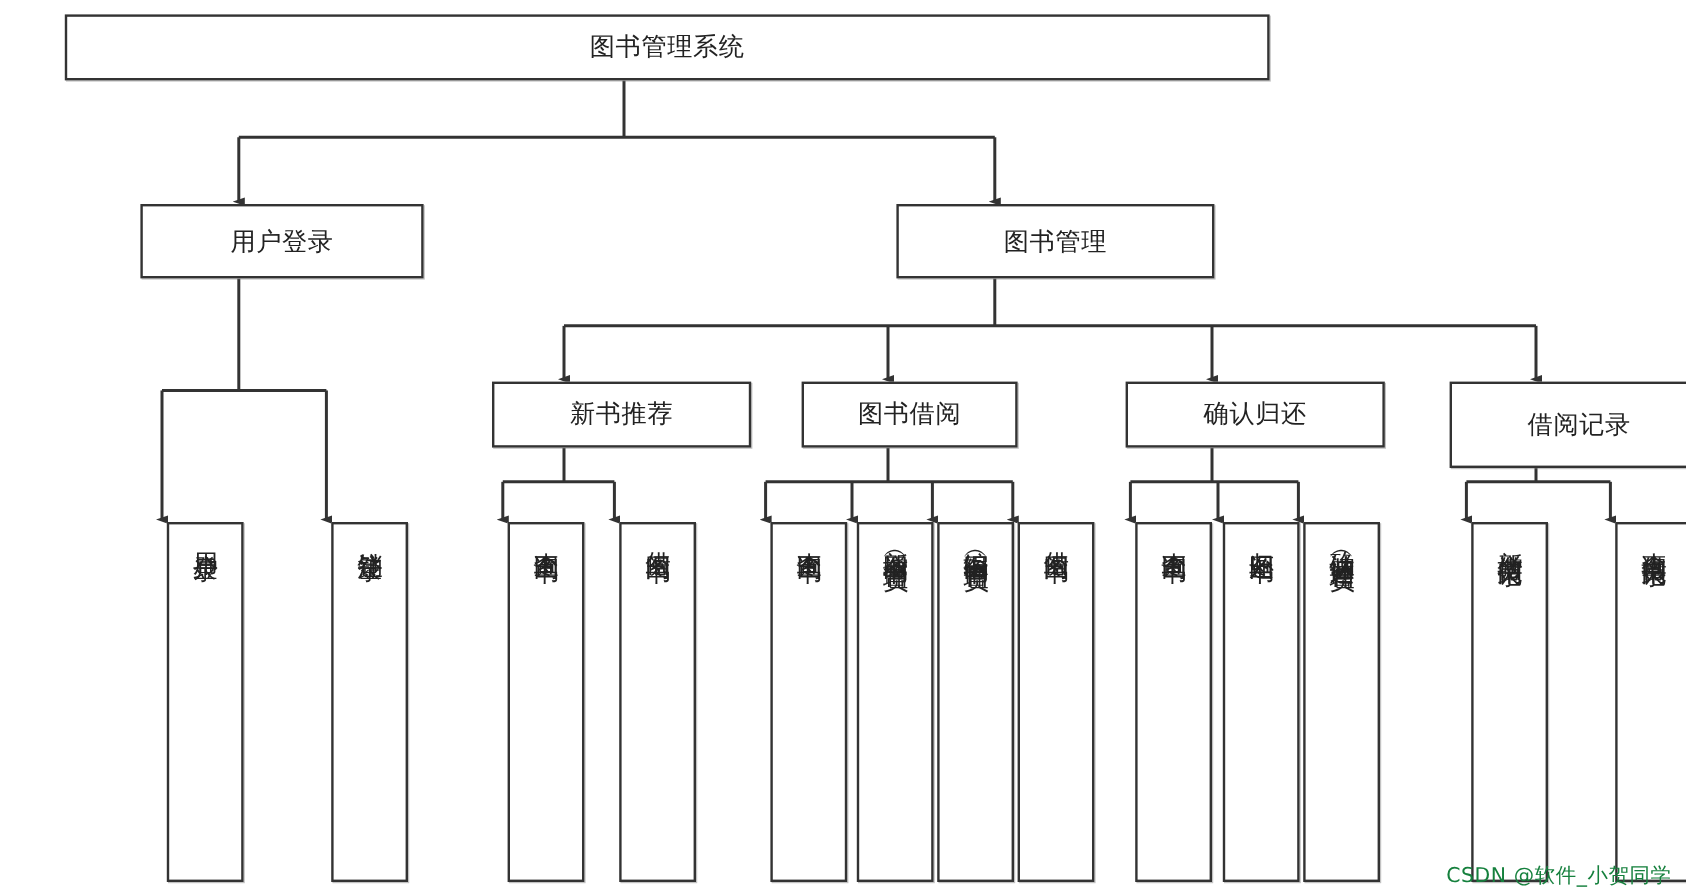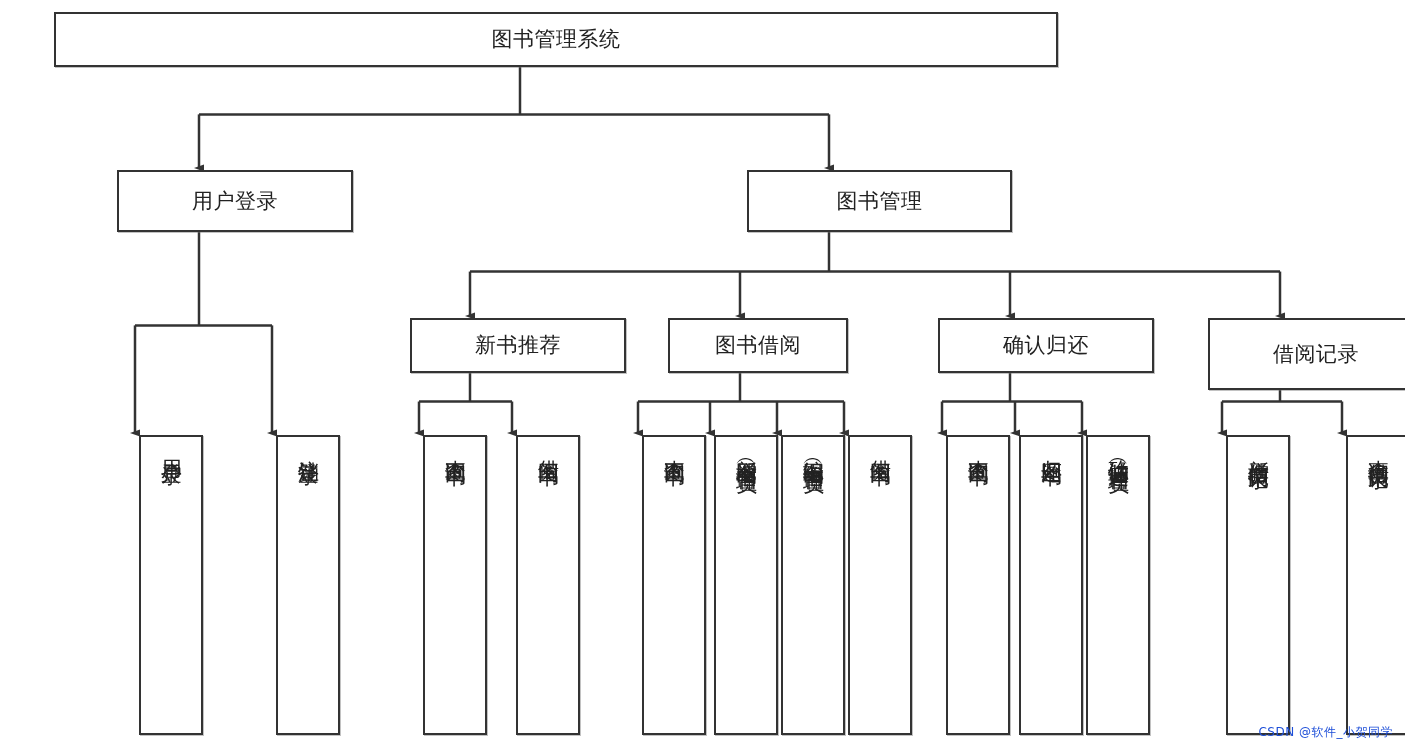--- a/index.html
+++ b/index.html
@@ -40,22 +40,22 @@
   }
   .node.leaf{
     align-items:flex-start;
     justify-content:center;
     padding-top:6px;
   }
   svg.links{position:absolute;left:0;top:0;width:1405px;height:747px;pointer-events:none;}
   .watermark{
     position:absolute;
     right:12px;bottom:6px;
-    font-size:12px;
-    color:#1d4ed8;
+    font-size:17px;
+    color:#15803d;
     letter-spacing:.5px;
     white-space:nowrap;
   }
 </style>
 </head>
 <body>
 
 <div id="diagram">
   <svg class="links">
     <defs>

